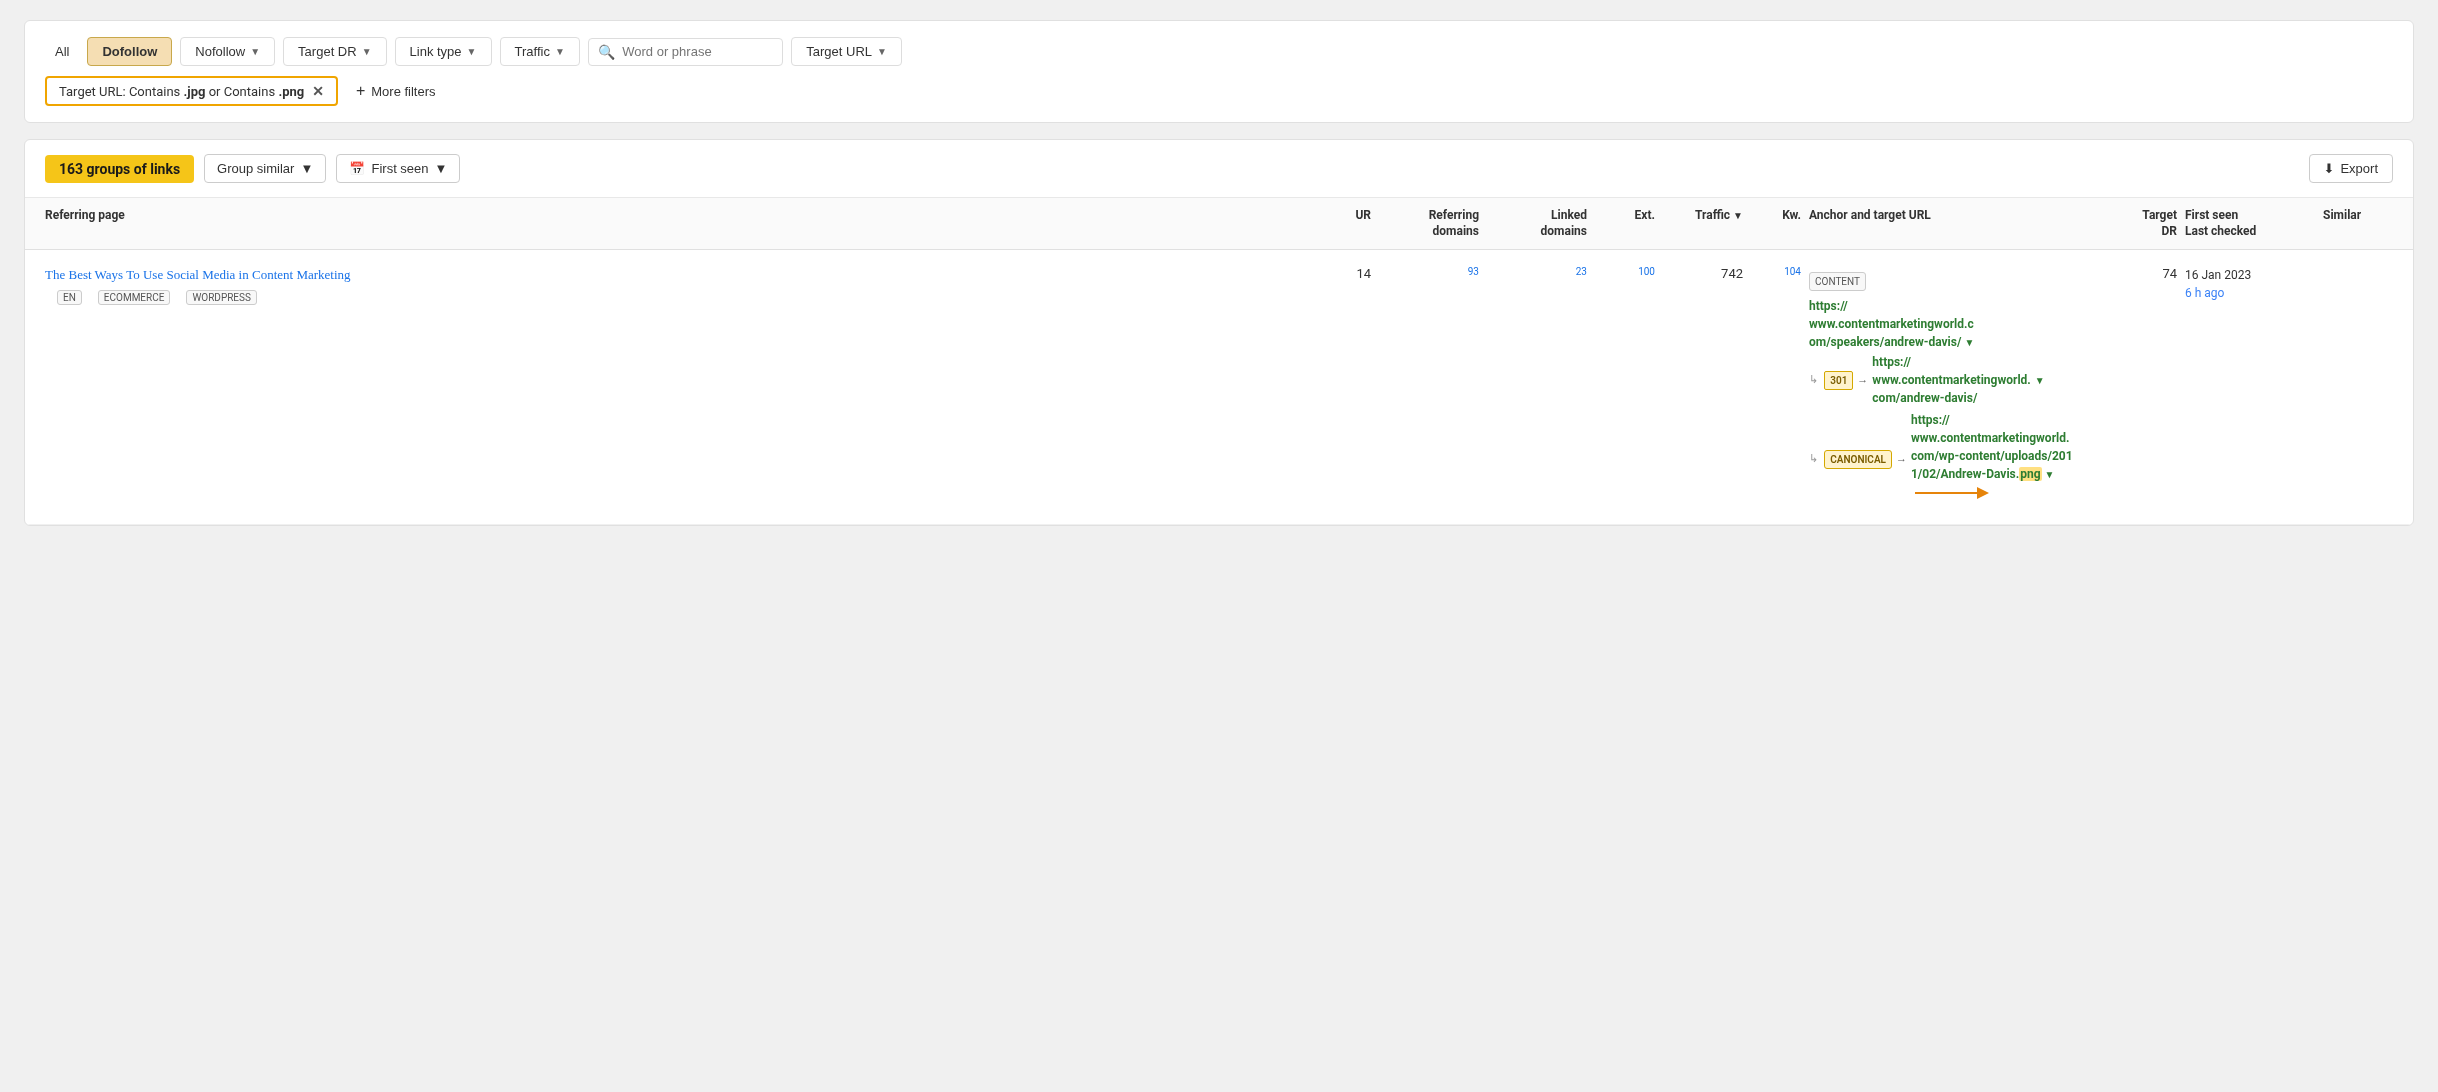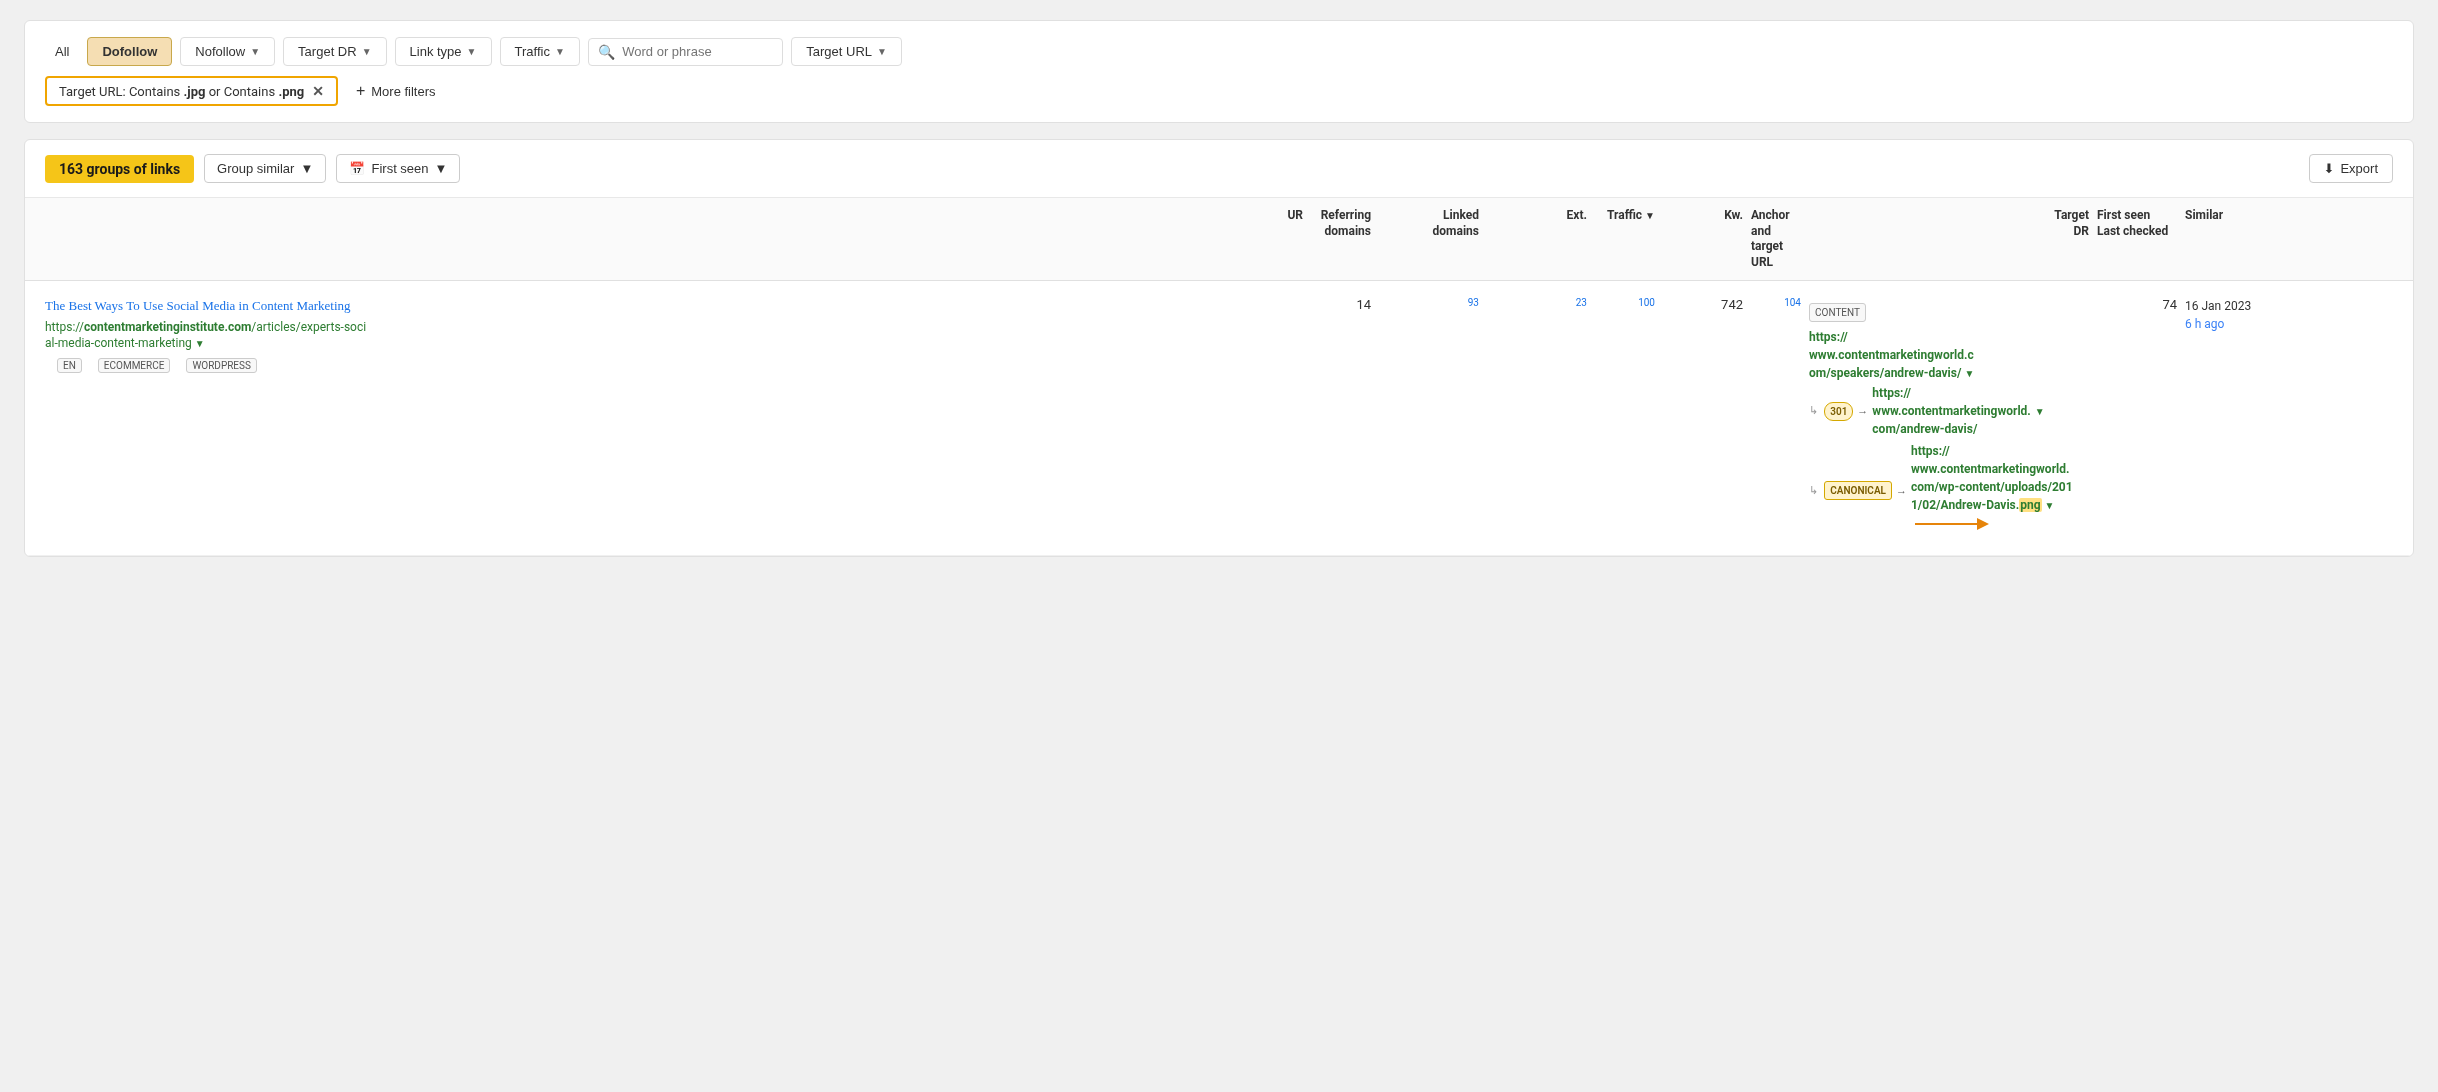--- a/index.html
+++ b/index.html
@@ -324,21 +324,21 @@
     .redirect-row {
       display: flex;
       align-items: center;
       gap: 4px;
       margin-top: 2px;
       font-size: 12px;
     }
     .redirect-badge {
       background: #fff3cd;
       border: 1px solid #d4a800;
-      border-radius: 9px;
+      border-radius: 2px;
       padding: 1px 5px;
       font-size: 10px;
       color: #7a5c00;
       font-weight: 600;
     }
     .canonical-badge {
       background: #fff3cd;
       border: 1px solid #d4a800;
       border-radius: 3px;
       padding: 1px 5px;
@@ -461,40 +461,37 @@
           <span>First seen</span>
           <span class="chevron">▼</span>
         </button>
         <button class="export-btn">
           <span>⬇</span>
           <span>Export</span>
         </button>
       </div>
 
       <div class="table-header">
+        <div class="col-header">Referring page</div>
         <div class="col-header right">UR</div>
         <div class="col-header right">Referring<br>domains</div>
         <div class="col-header right">Linked<br>domains</div>
         <div class="col-header right">Ext.</div>
         <div class="col-header right sortable">Traffic <span class="sort-arrow">▼</span></div>
         <div class="col-header right">Kw.</div>
         <div class="col-header">Anchor and target URL</div>
         <div class="col-header right">Target<br>DR</div>
         <div class="col-header">First seen<br>Last checked</div>
         <div class="col-header">Similar</div>
       </div>
 
       <div class="table-row">
 
         <div class="cell">
           <a class="page-title-link" href="#">The Best Ways To Use Social Media in Content Marketing</a>
-          <div class="page-url">
-            <span>https://<strong style="font-weight:700">contentmarketinginstitute.com</strong></span><span>/articles/experts-soci<br>al-media-content-marketing</span>
-            <span class="drop-arrow"> ▼</span>
-          </div>
           <div class="tags-row">
             <span class="tag">EN</span>
             <span class="tag">ECOMMERCE</span>
             <span class="tag">WORDPRESS</span>
           </div>
         </div>
 
         <div class="cell right">14</div>
 
         <div class="cell metric-blue right">93</div>

